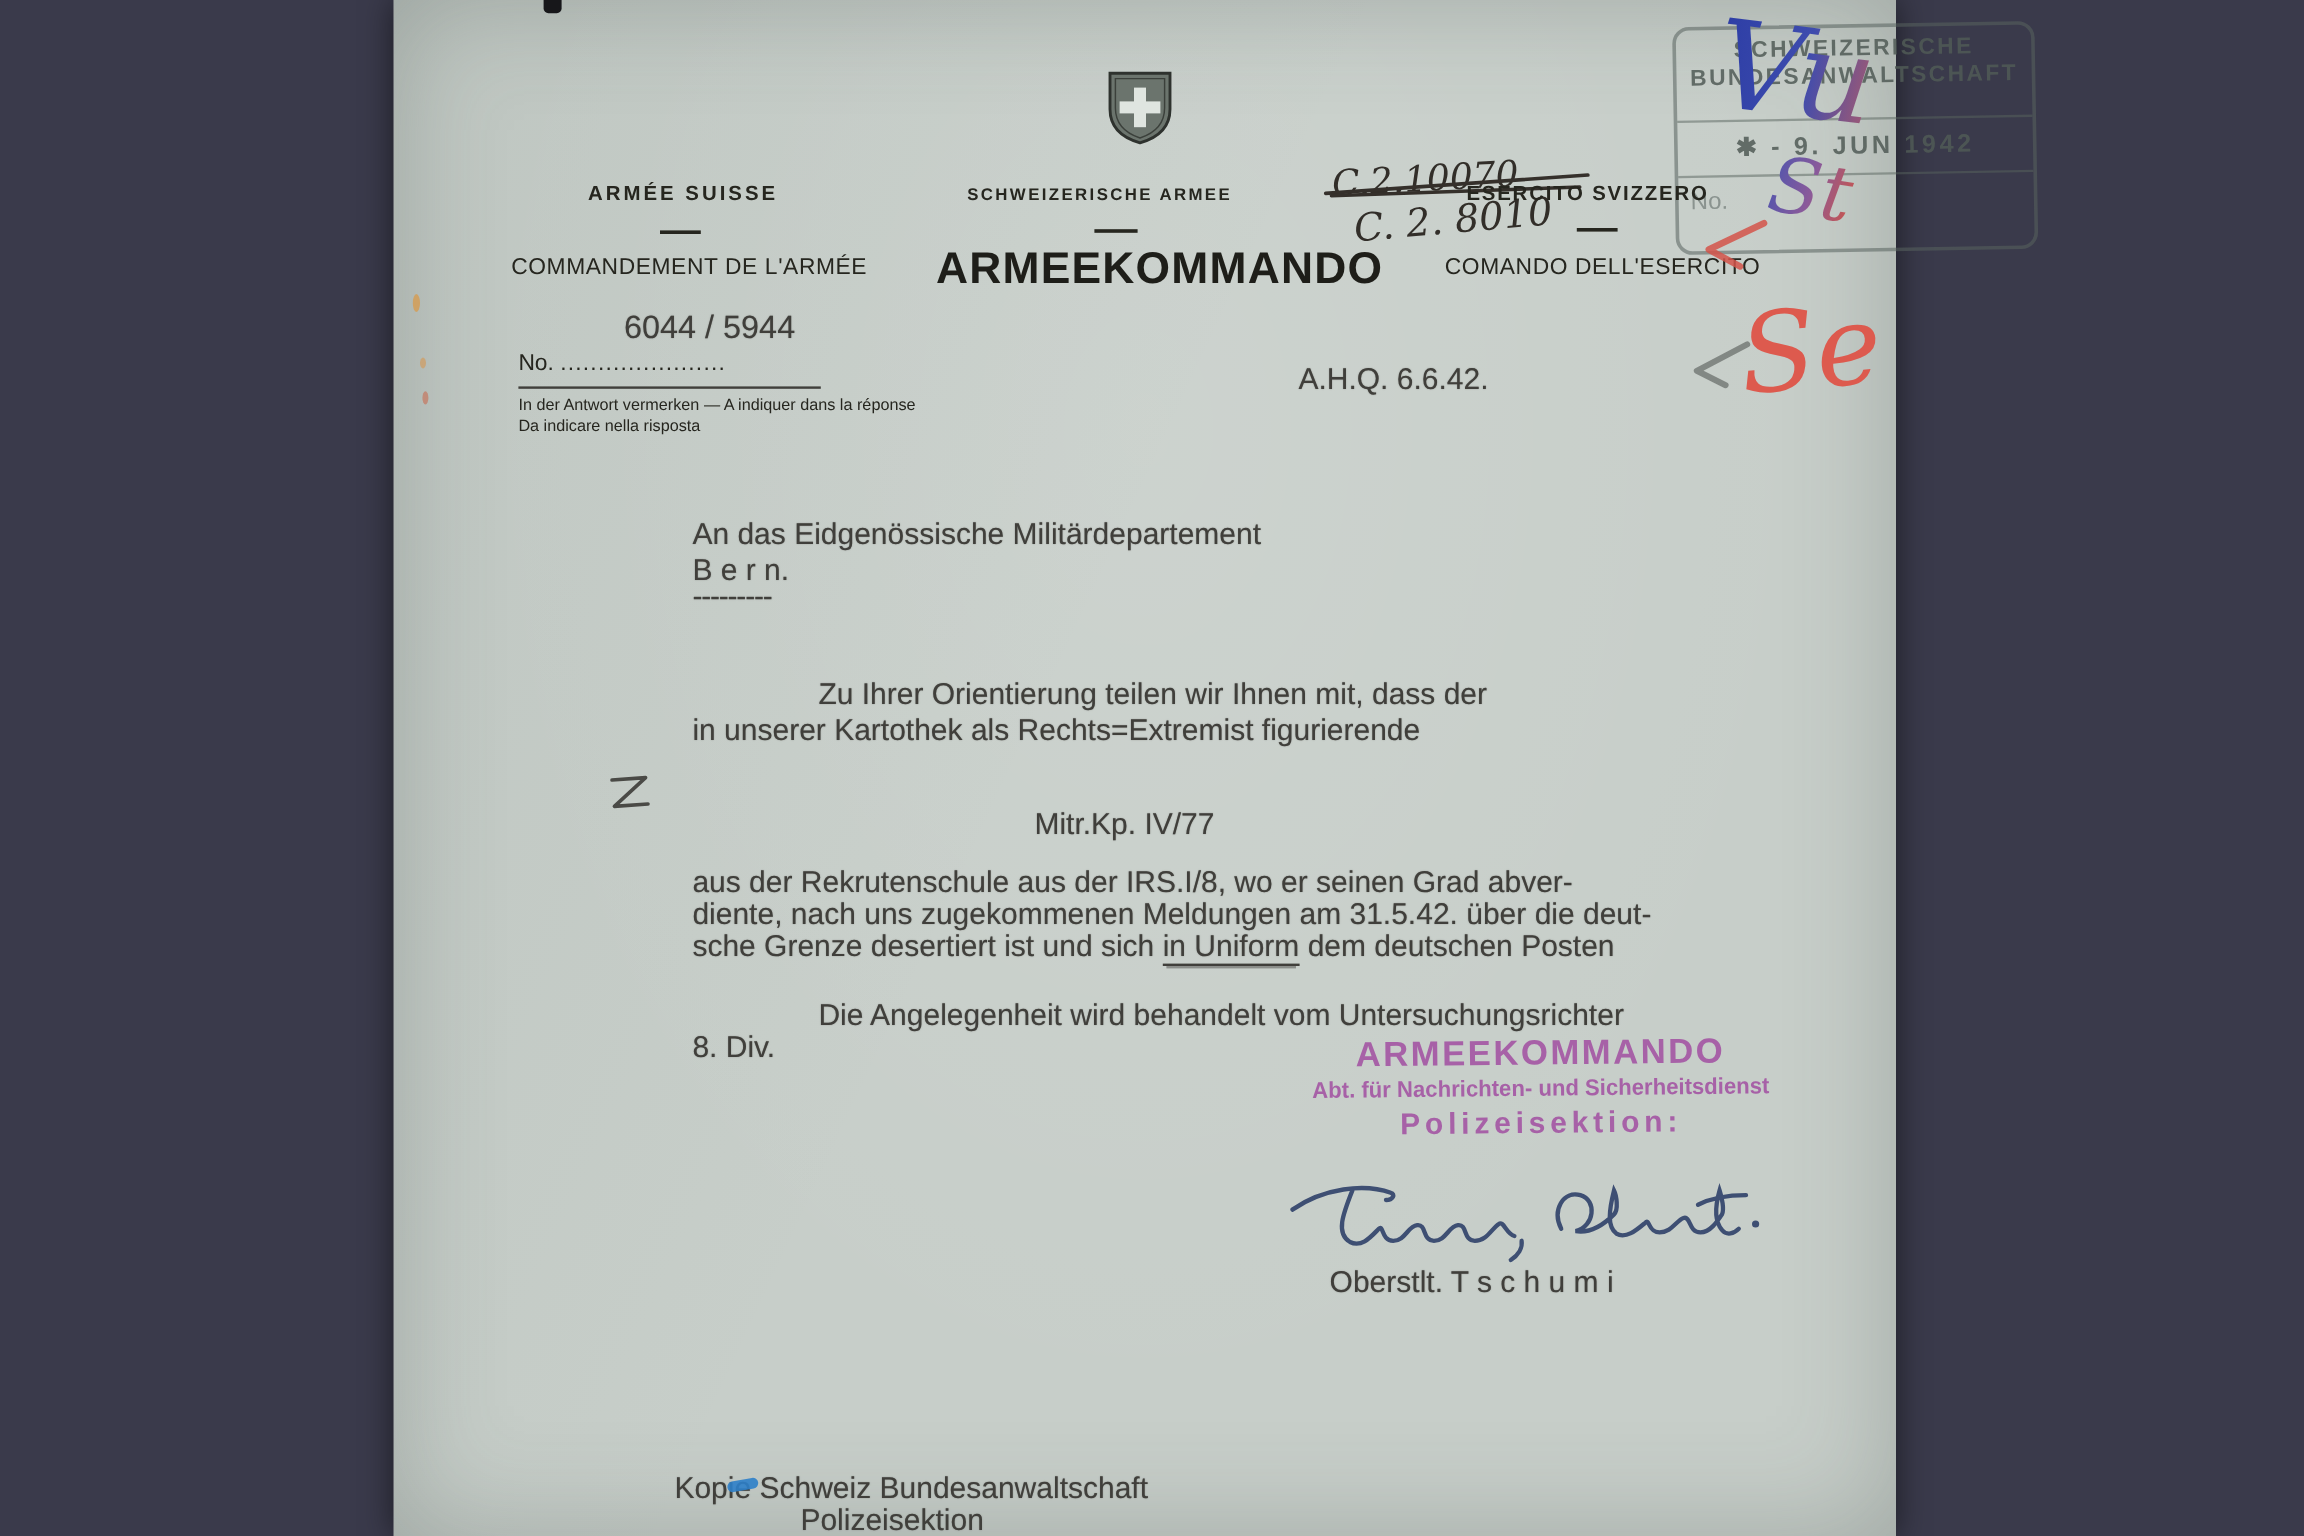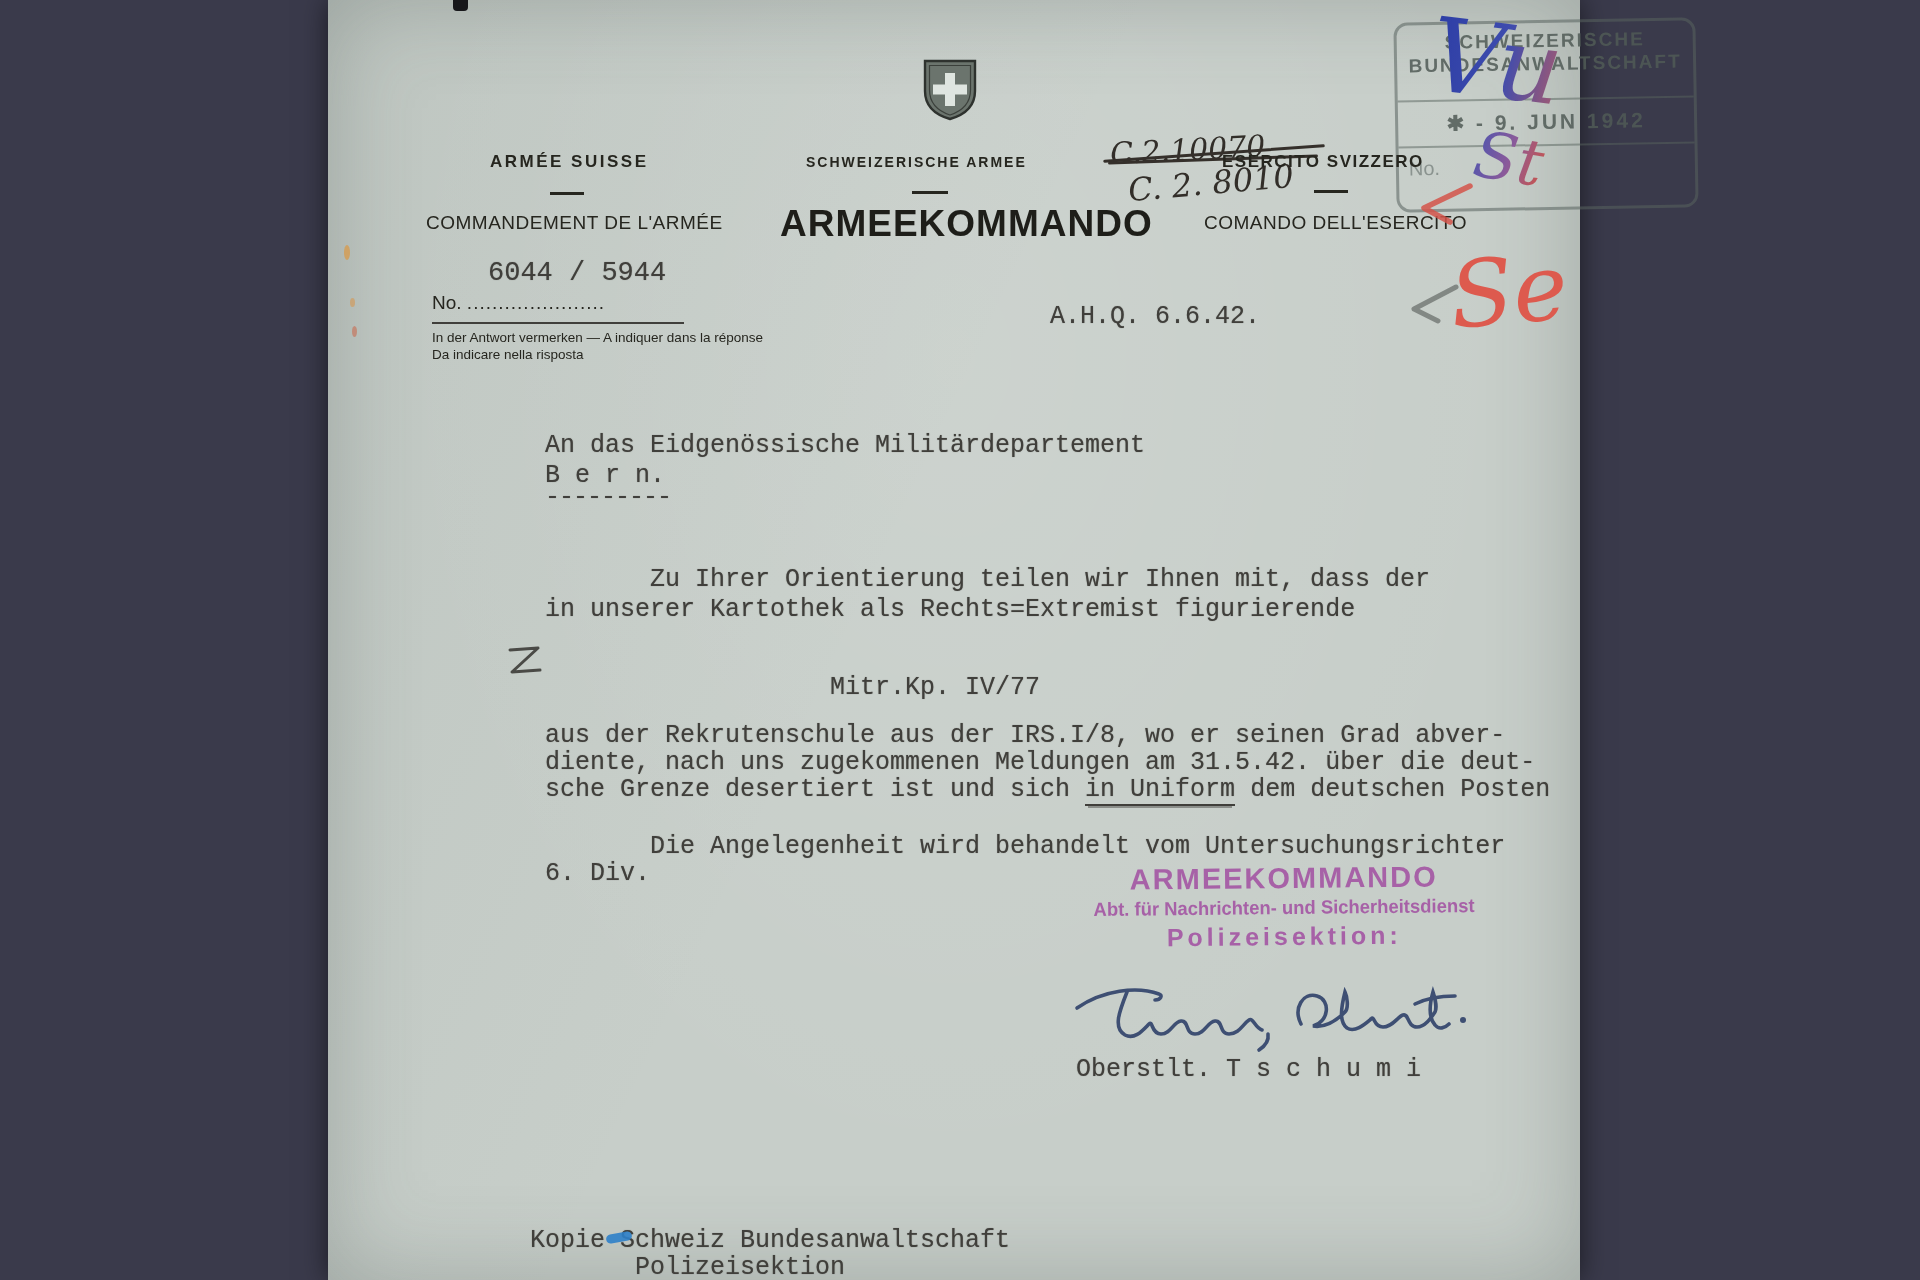--- a/index.html
+++ b/index.html
@@ -12,21 +12,21 @@
   
   .paper{
     position:absolute;left:328px;top:0;width:1252px;height:1280px;
     background:
       radial-gradient(ellipse at 50% 28%, rgba(255,255,255,0.10), rgba(0,0,0,0) 65%),
       linear-gradient(115deg, rgba(118,130,124,0.10), rgba(0,0,0,0) 45%),
       #c7cec9;
     box-shadow: inset 0 0 90px rgba(70,80,76,0.30), 0 0 26px rgba(0,0,0,0.55);
   }
   .abs{position:absolute;}
-  .mono{font-family:Liberation Mono, monospace;color:#403f3b;}
+  .mono{font-family:Liberation Sans, sans-serif;color:#403f3b;margin-left:32px;}
   .type{font-size:25px;line-height:27px;letter-spacing:0;text-shadow:0 0 1px rgba(64,63,59,0.55);white-space:pre;}
   
   .lh-title{font-weight:bold;font-size:17px;letter-spacing:2.5px;color:#26261f;white-space:nowrap;}
   .lh-sub{font-size:19px;letter-spacing:0.5px;color:#26261f;white-space:nowrap;}
   .lh-dash{height:3px;background:#26261f;}
   .de-title{font-weight:bold;font-size:14px;letter-spacing:2px;color:#26261f;white-space:nowrap;}
   .de-big{font-weight:bold;font-size:37px;letter-spacing:1px;color:#1e1e19;white-space:nowrap;}
   
   .rstamp{
     left:1067px;top:20px;width:296px;height:184px;
@@ -128,21 +128,21 @@
     <svg class="abs" style="left:180px;top:645px;" width="34" height="32" viewBox="0 0 34 32">
       <path d="M2,5 L30,3 L4,27 L32,25" fill="none" stroke="#4a4a46" stroke-width="3" stroke-linecap="round" stroke-linejoin="round"></path>
     </svg>
     <div class="abs mono type" style="left:502px;top:674px;">Mitr.Kp. IV/77</div>
 
     <div class="abs mono type" style="left:217px;top:722px;">aus der Rekrutenschule aus der IRS.I/8, wo er seinen Grad abver-</div>
     <div class="abs mono type" style="left:217px;top:749px;">diente, nach uns zugekommenen Meldungen am 31.5.42. über die deut-</div>
     <div class="abs mono type" style="left:217px;top:776px;"><span>sche Grenze desertiert ist und sich </span><span class="underline-solid" style="box-shadow:0 5px 0 -3px rgba(64,63,59,0.45);">in Uniform</span><span> dem deutschen Posten</span></div>
 
     <div class="abs mono type" style="left:322px;top:833px;">Die Angelegenheit wird behandelt vom Untersuchungsrichter</div>
-    <div class="abs mono type" style="left:217px;top:860px;">6. Div.</div>
+    <div class="abs mono type" style="left:217px;top:860px;">8. Div.</div>
 
     <div class="abs ostamp" style="left:758px;top:862px;width:396px;">
       <div class="l1">ARMEEKOMMANDO</div>
       <div class="l2">Abt. für Nachrichten- und Sicherheitsdienst</div>
       <div class="l3">Polizeisektion:</div>
     </div>
 
     <svg class="abs" style="left:735px;top:982px;" width="410" height="72" viewBox="0 0 410 72">
       <g fill="none" stroke="#3e4f73" stroke-width="3.6" stroke-linecap="round">
         <path d="M14,26 C40,8 74,4 96,12 C100,13 98,18 92,18"></path>

